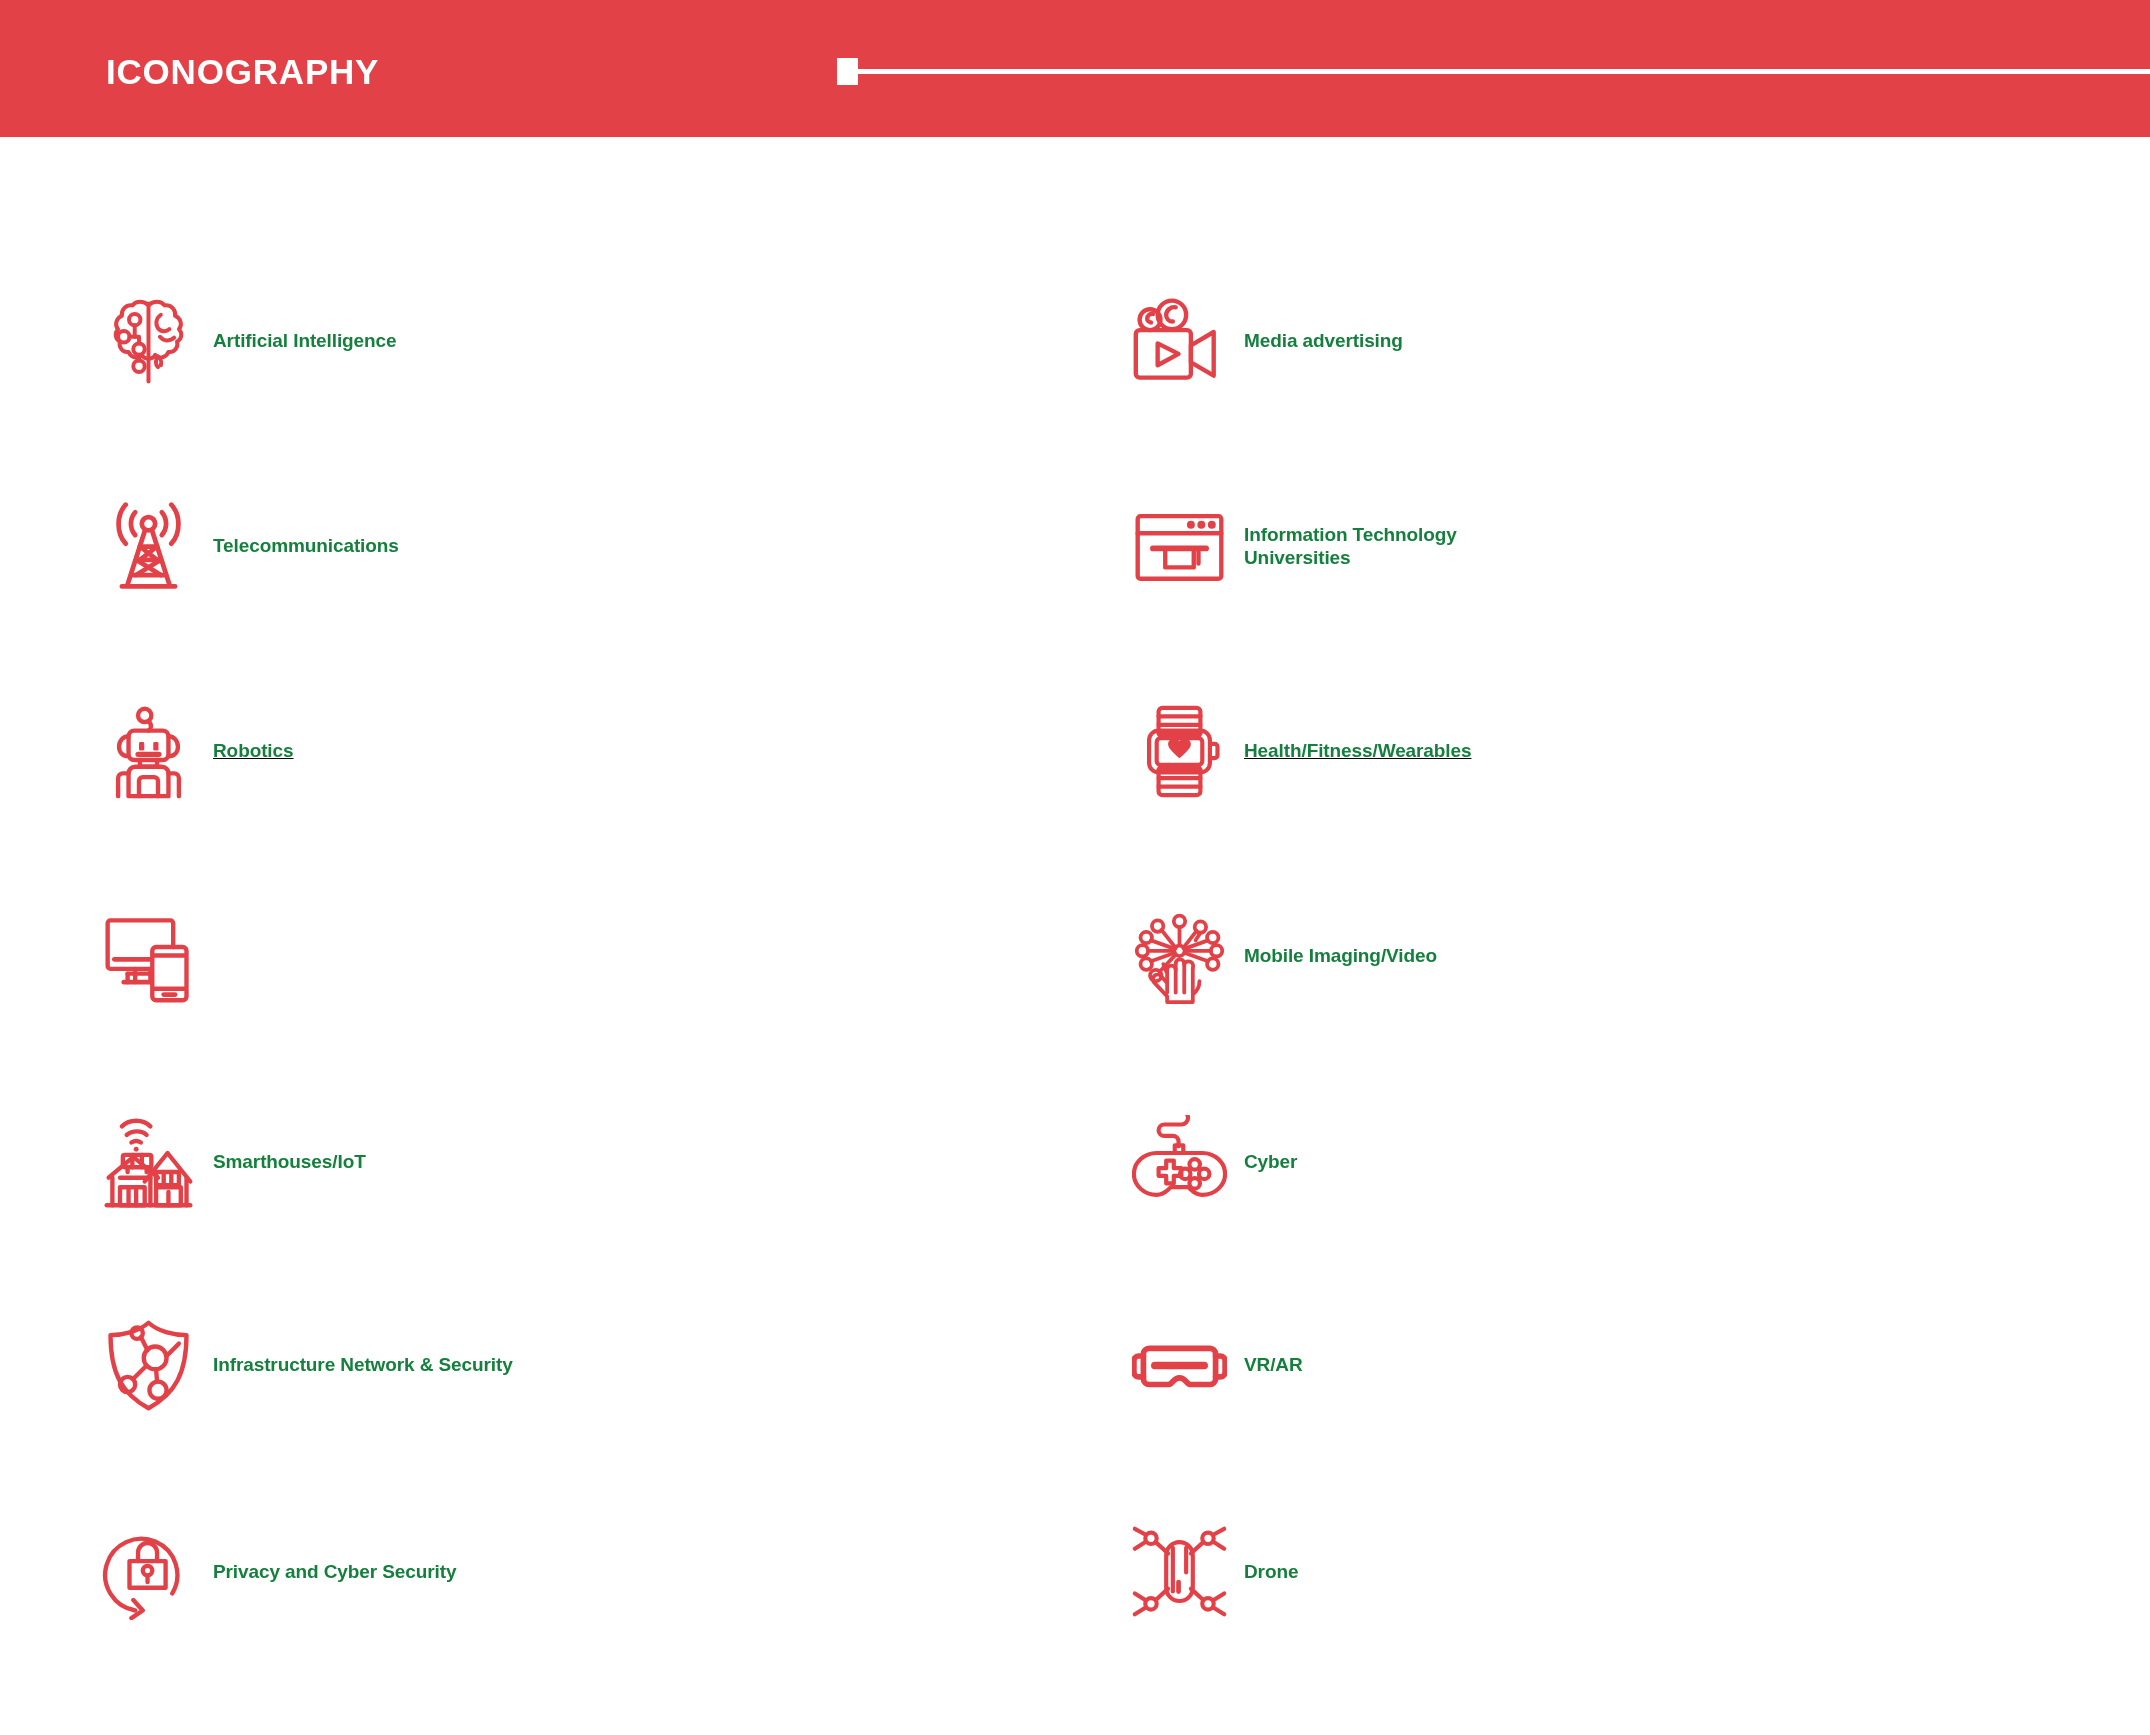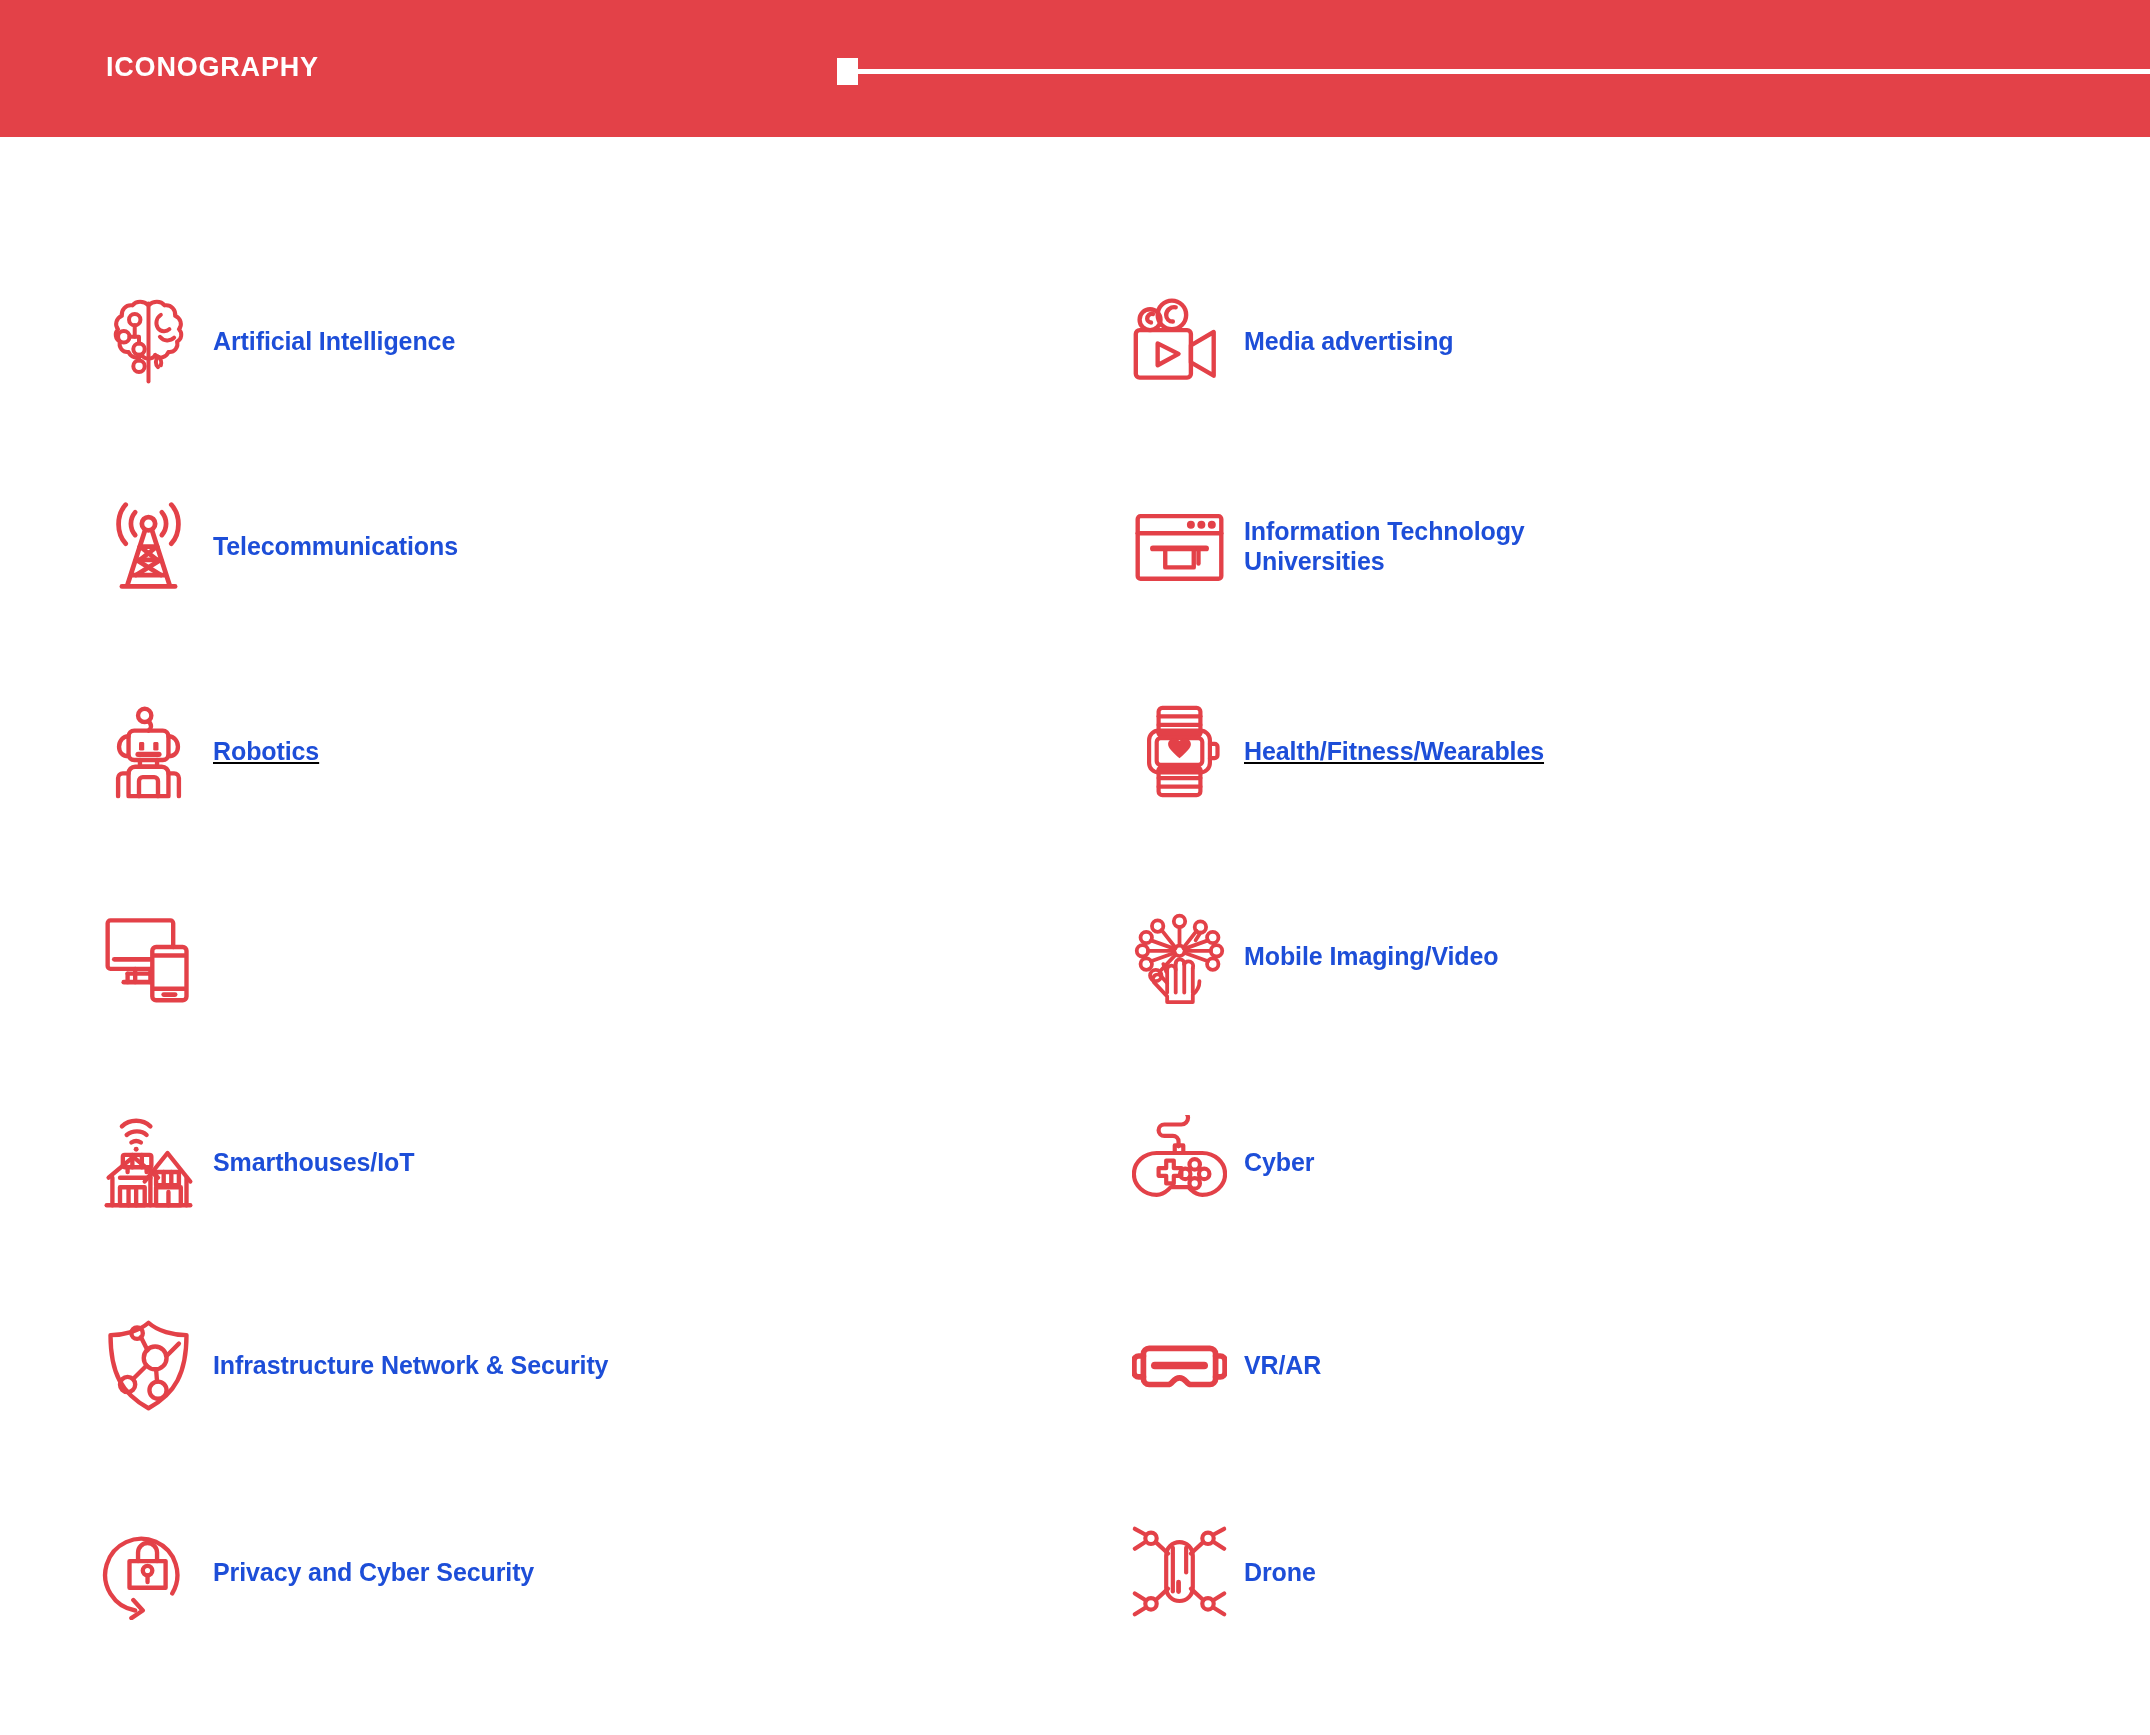--- a/index.html
+++ b/index.html
@@ -14,21 +14,21 @@
   
   .header {
     position:absolute; left:0; top:0;
     width:2151px; height:137px;
     background:#E34148;
     display:flex; align-items:center;
   }
   .header-title {
     position:absolute; left:106px; top:54px;
     color:#ffffff;
-    font-size:27px;
+    font-size:35px;
     font-weight:700;
     letter-spacing:0.8px;
     line-height:1;
     white-space:nowrap;
   }
   .header-rule-wrap {
     position:absolute; left:837px; top:58px;
     width:1313px; height:27px;
     display:flex; align-items:center;
   }
@@ -54,22 +54,22 @@
     align-items:center;
     height:112px;
   }
   .icon-box {
     width:129px; height:112px;
     flex:0 0 auto;
     display:flex; align-items:center; justify-content:center;
   }
   .icon-box svg { display:block; }
   .item-label {
-    color:#1d4ed8;
-    font-size:25px;
+    color:#15803d;
+    font-size:19px;
     font-weight:700;
     line-height:1.22;
     letter-spacing:-0.1px;
     white-space:pre-line;
   }
 
   
   .r0 { top:148px; }
   .r1 { top:353px; }
   .r2 { top:558px;text-decoration:underline; }

